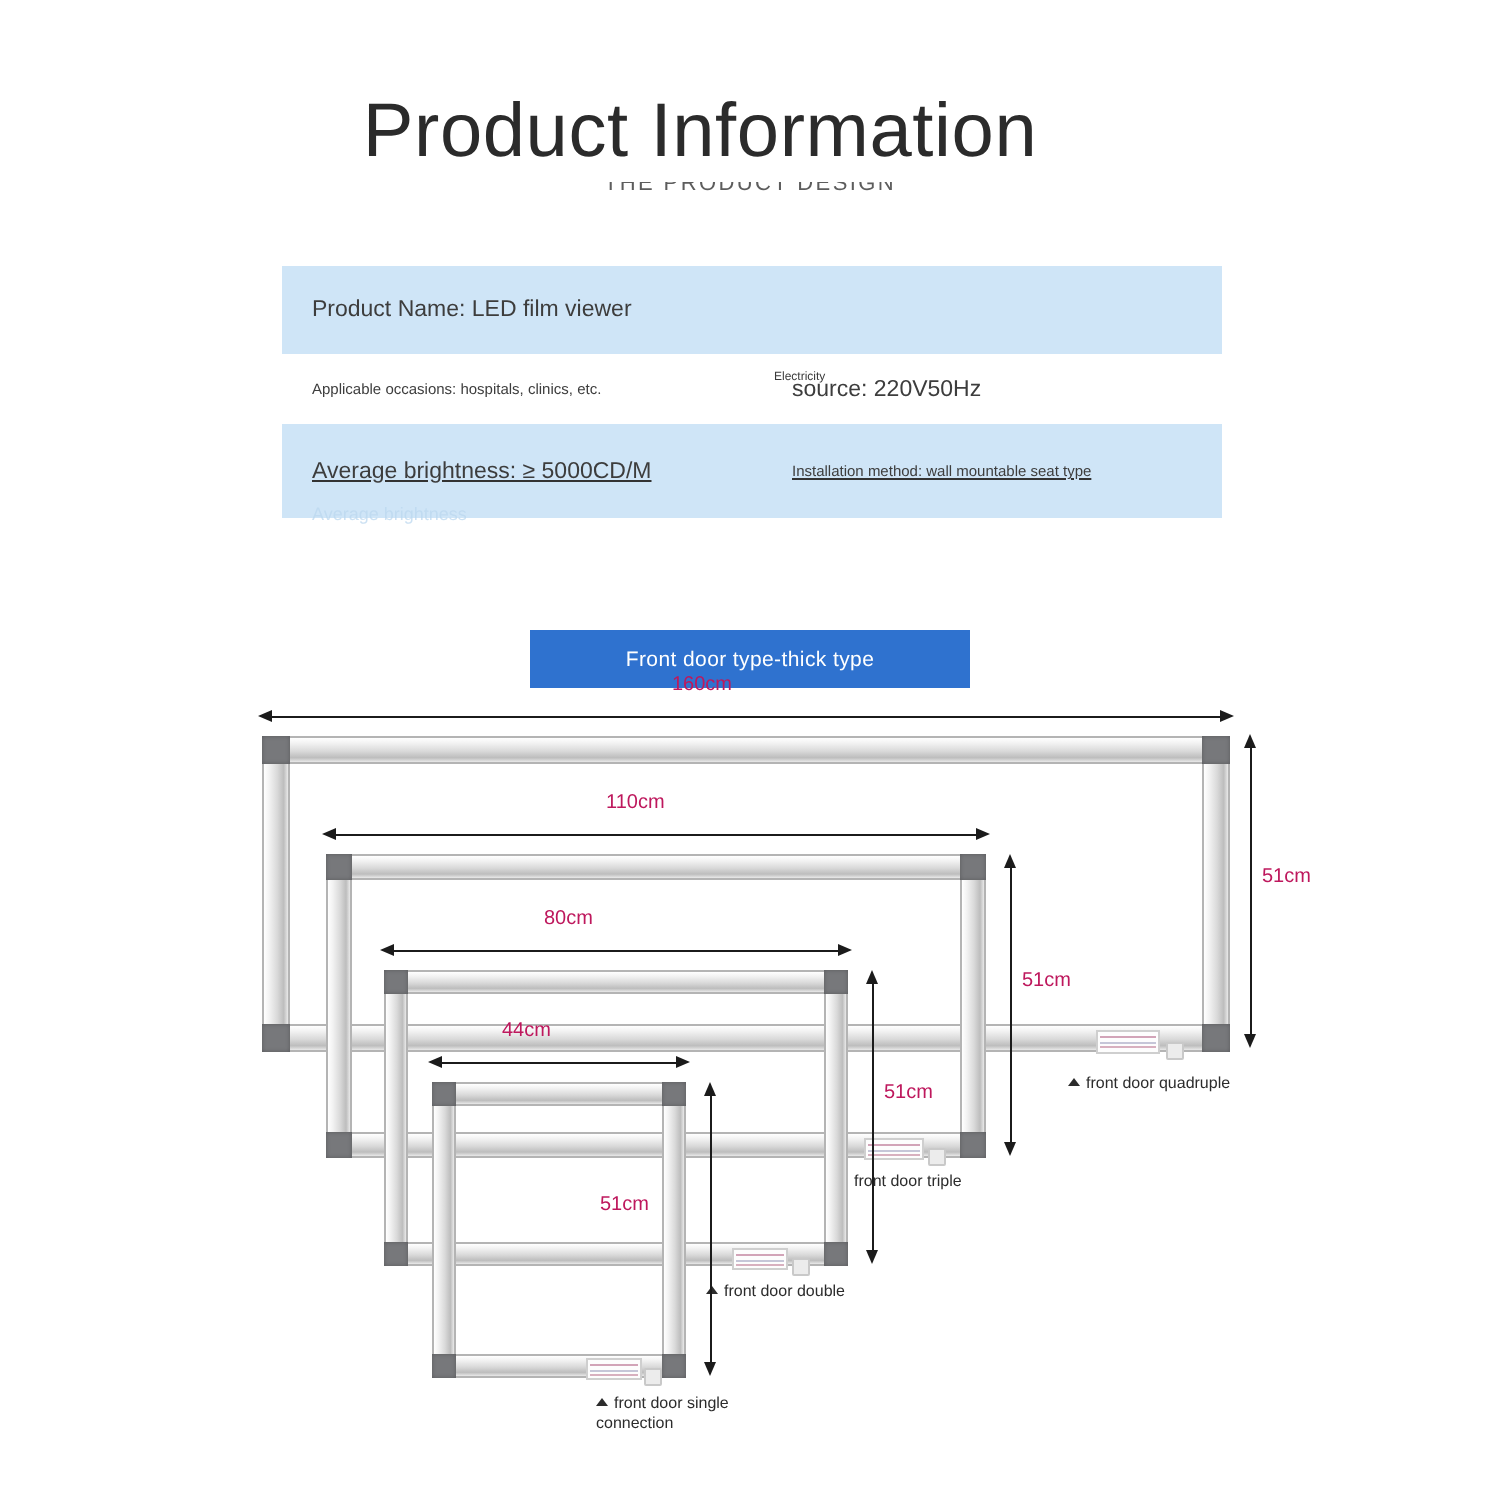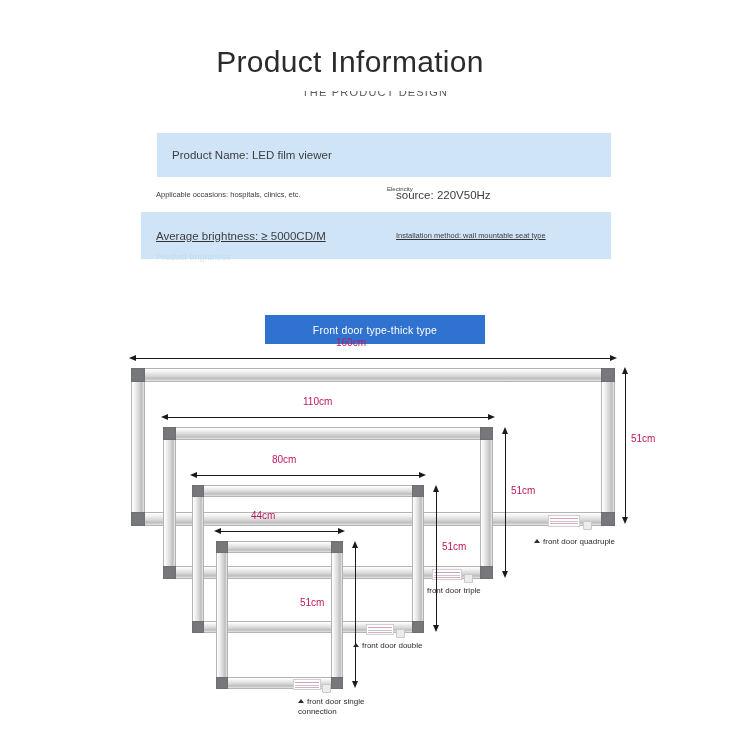--- a/index.html
+++ b/index.html
@@ -16,21 +16,21 @@
     color: #333;
   }
 
   
   #page-title {
     position: absolute;
     left: 0;
     top: 45px;
     width: 700px;
     text-align: center;
-    font-size: 30px;
+    font-size: 38px;
     font-weight: 400;
     color: #2b2b2b;
     letter-spacing: 0.3px;
   }
   #page-subtitle {
     position: absolute;
     left: 0;
     top: 86px;
     width: 750px;
     text-align: center;
@@ -48,21 +48,21 @@
     top: 133px;
     width: 470px;
   }
   .spec-row {
     display: flex;
     align-items: center;
     position: relative;
   }
   .spec-row.shade { background: #cfe5f7; }
   .spec-row.plain { background: #ffffff; }
-  .spec-row.r1 { height: 44px; margin-left: 16px; }
+  .spec-row.r1 { height: 44px; }
   .spec-row.r2 { height: 35px; }
   .spec-row.r3 { height: 47px; text-decoration: underline; }
   .spec-cell {
     padding-left: 15px;
     box-sizing: border-box;
   }
   .spec-cell.left  { width: 240px; }
   .spec-cell.right { width: 230px; }
   .big-txt   { font-size: 11.5px; color: #3d3d3d; }
   .small-txt { font-size: 7.5px;  color: #3d3d3d; }
@@ -201,21 +201,21 @@
 
   <div class="spec-row plain r2">
     <div class="spec-cell left small-txt">Applicable occasions: hospitals, clinics, etc.</div>
     <div class="spec-cell right big-txt">source: 220V50Hz</div>
     <div class="overlap-word">Electricity</div>
   </div>
 
   <div class="spec-row shade r3">
     <div class="spec-cell left big-txt">Average brightness: ≥ 5000CD/M</div>
     <div class="spec-cell right small-txt">Installation method: wall mountable seat type</div>
-    <div class="ghost-line">Product brightness</div>
+    <div class="ghost-line">Average brightness</div>
   </div>
 
 </div>
 
 <div id="type-button">Front door type-thick type</div>
 
 <div id="diagram">
 
   <div class="frame">
 

